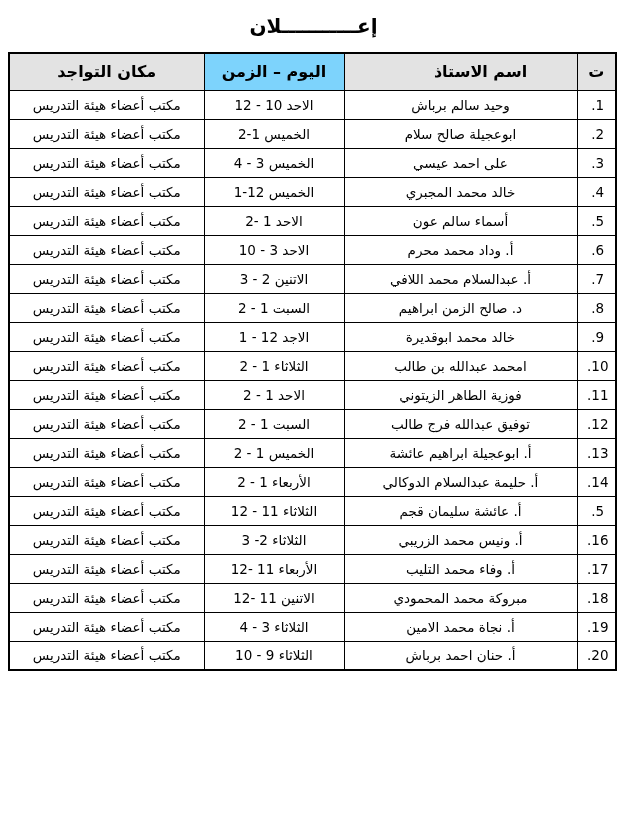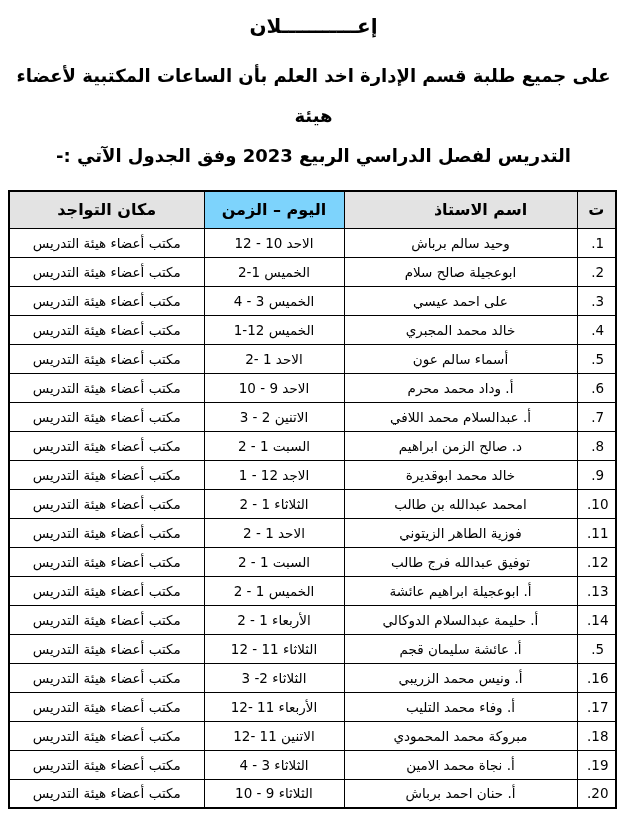--- a/index.html
+++ b/index.html
@@ -70,24 +70,20 @@
   .col-time{ width: 140px; }
   .col-loc { width: 195px; }
 </style>
 </head>
 <body>
 
 <div class="page">
 
   <h1 class="doc-title">إعـــــــــــلان</h1>
 
-  <div class="intro">
-    <div>على جميع طلبة قسم الإدارة اخد العلم بأن الساعات المكتبية لأعضاء هيئة</div>
-    <div>التدريس لفصل الدراسي  الربيع 2023  وفق الجدول الآتي :-</div>
-  </div>
 
   <table class="schedule">
     <colgroup>
       <col class="col-no">
       <col class="col-name">
       <col class="col-time">
       <col class="col-loc">
     </colgroup>
     <thead>
       <tr>
@@ -124,21 +120,21 @@
         </tr>
         <tr>
           <td class="cell-no">5.</td>
           <td>أسماء سالم عون</td>
           <td>الاحد 1 -2</td>
           <td>مكتب أعضاء هيئة التدريس</td>
         </tr>
         <tr>
           <td class="cell-no">6.</td>
           <td>أ. وداد محمد محرم</td>
-          <td>الاحد 9 - 10</td>
+          <td>الاحد 3 - 10</td>
           <td>مكتب أعضاء هيئة التدريس</td>
         </tr>
         <tr>
           <td class="cell-no">7.</td>
           <td>أ. عبدالسلام محمد اللافي</td>
           <td>الاتنين 2 - 3</td>
           <td>مكتب أعضاء هيئة التدريس</td>
         </tr>
         <tr>
           <td class="cell-no">8.</td>

